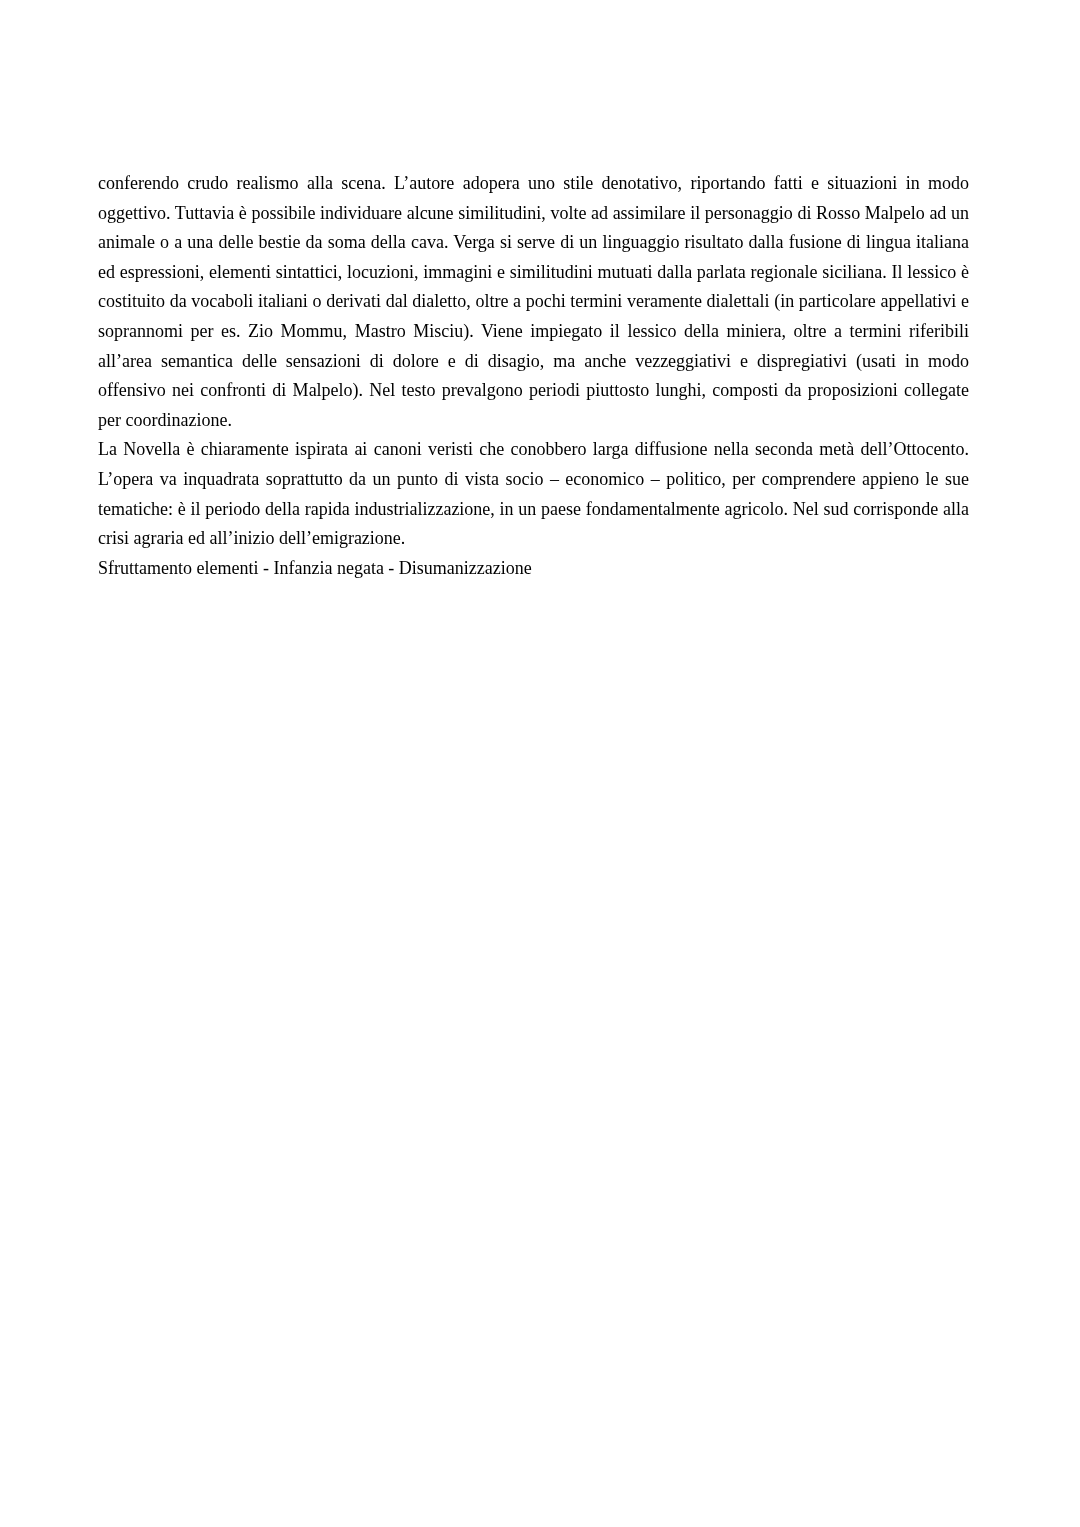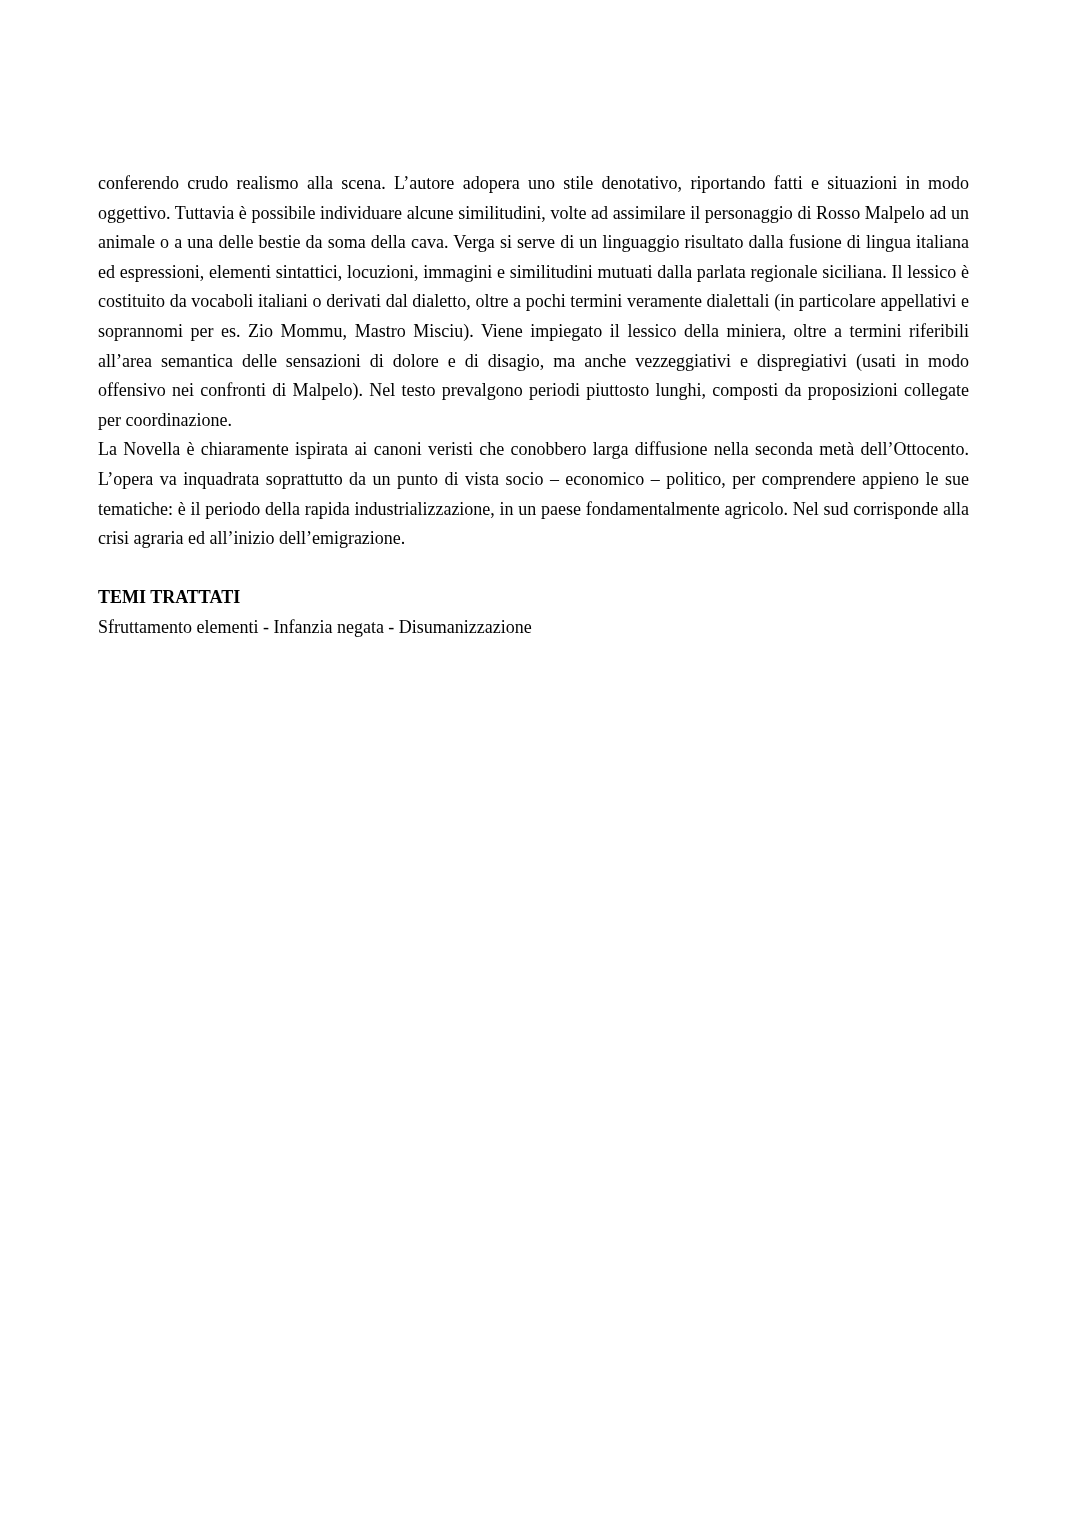--- a/index.html
+++ b/index.html
@@ -48,17 +48,16 @@
     color: #000000;
   }
 </style>
 </head>
 <body>
 
 <div class="page">
   <div class="content">
     <p>conferendo crudo realismo alla scena. L’autore adopera uno stile denotativo, riportando fatti e situazioni in modo oggettivo. Tuttavia è possibile individuare alcune similitudini, volte ad assimilare il personaggio di Rosso Malpelo ad un animale o a una delle bestie da soma della cava. Verga si serve di un linguaggio risultato dalla fusione di lingua italiana ed espressioni, elementi sintattici, locuzioni, immagini e similitudini mutuati dalla parlata regionale siciliana. Il lessico è costituito da vocaboli italiani o derivati dal dialetto, oltre a pochi termini veramente dialettali (in particolare appellativi e soprannomi per es. Zio Mommu, Mastro Misciu). Viene impiegato il lessico della miniera, oltre a termini riferibili all’area semantica delle sensazioni di dolore e di disagio, ma anche vezzeggiativi e dispregiativi (usati in modo offensivo nei confronti di Malpelo). Nel testo prevalgono periodi piuttosto lunghi, composti da proposizioni collegate per coordinazione.</p>
     <p>La Novella è chiaramente ispirata ai canoni veristi che conobbero larga diffusione nella seconda metà dell’Ottocento. L’opera va inquadrata soprattutto da un punto di vista socio – economico – politico, per comprendere appieno le sue tematiche: è il periodo della rapida industrializzazione, in un paese fondamentalmente agricolo. Nel sud corrisponde alla crisi agraria ed all’inizio dell’emigrazione.</p>
-    <h2>TEMI TRATTATI</h2>
     <p class="themes">Sfruttamento elementi - Infanzia negata - Disumanizzazione</p>
   </div>
   <div class="page-number">5</div>
 </div>
 
 </body></html>

